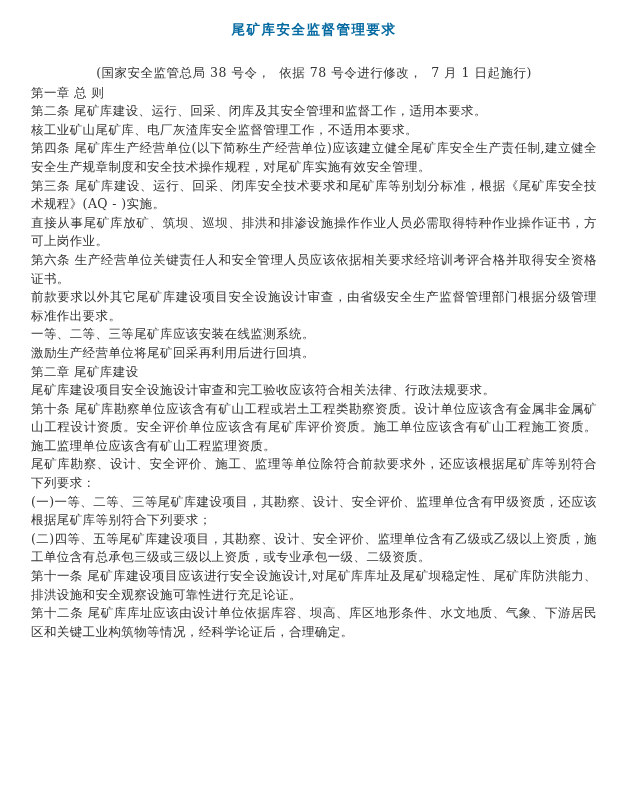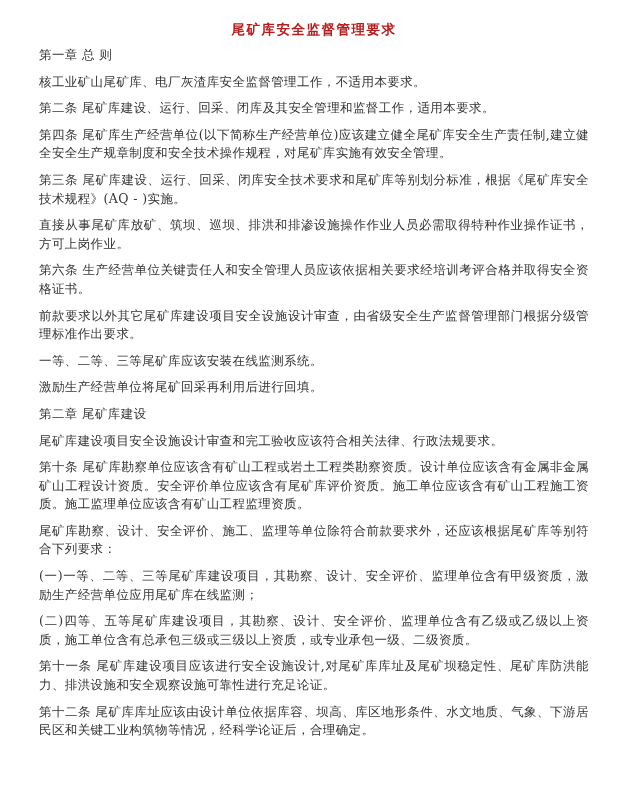--- a/index.html
+++ b/index.html
@@ -21,60 +21,61 @@
     padding: 20px 31px 10px 31px;
     background: #ffffff;
   }
   .doc-title {
     margin: 0;
     text-align: center;
     font-size: 13.5px;
     font-weight: bold;
     letter-spacing: 1.5px;
     line-height: 18px;
-    color: #b91c1c;
+    color: #0369a1;
   }
   .doc-subtitle {
     margin: 26px 0 0 0;
     text-align: center;
     font-size: 12.5px;
     letter-spacing: 0.5px;
     line-height: 18.6px;
     white-space: pre-wrap;
   }
   .doc-body {
     margin-top: 1px;
   }
   .doc-body p {
-    margin: 8px;
+    margin: 0;
     font-size: 12.5px;
     line-height: 18.6px;
     letter-spacing: 0.4px;
     text-align: justify;
     word-break: break-all;
   }
 </style>
 </head>
 <body>
 
 <div class="page">
   <h1 class="doc-title">尾矿库安全监督管理要求</h1>
+  <p class="doc-subtitle">(国家安全监管总局 38 号令，  依据 78 号令进行修改，  7 月 1 日起施行)</p>
   <div class="doc-body" id="doc-body">
       <p>第一章 总 则</p>
+      <p>第二条 尾矿库建设、运行、回采、闭库及其安全管理和监督工作，适用本要求。</p>
       <p>核工业矿山尾矿库、电厂灰渣库安全监督管理工作，不适用本要求。</p>
-      <p>第二条 尾矿库建设、运行、回采、闭库及其安全管理和监督工作，适用本要求。</p>
       <p>第四条 尾矿库生产经营单位(以下简称生产经营单位)应该建立健全尾矿库安全生产责任制,建立健全安全生产规章制度和安全技术操作规程，对尾矿库实施有效安全管理。</p>
       <p>第三条 尾矿库建设、运行、回采、闭库安全技术要求和尾矿库等别划分标准，根据《尾矿库安全技术规程》(AQ - )实施。</p>
       <p>直接从事尾矿库放矿、筑坝、巡坝、排洪和排渗设施操作作业人员必需取得特种作业操作证书，方可上岗作业。</p>
       <p>第六条 生产经营单位关键责任人和安全管理人员应该依据相关要求经培训考评合格并取得安全资格证书。</p>
       <p>前款要求以外其它尾矿库建设项目安全设施设计审查，由省级安全生产监督管理部门根据分级管理标准作出要求。</p>
       <p>一等、二等、三等尾矿库应该安装在线监测系统。</p>
       <p>激励生产经营单位将尾矿回采再利用后进行回填。</p>
       <p>第二章 尾矿库建设</p>
       <p>尾矿库建设项目安全设施设计审查和完工验收应该符合相关法律、行政法规要求。</p>
       <p>第十条 尾矿库勘察单位应该含有矿山工程或岩土工程类勘察资质。设计单位应该含有金属非金属矿山工程设计资质。安全评价单位应该含有尾矿库评价资质。施工单位应该含有矿山工程施工资质。施工监理单位应该含有矿山工程监理资质。</p>
       <p>尾矿库勘察、设计、安全评价、施工、监理等单位除符合前款要求外，还应该根据尾矿库等别符合下列要求：</p>
-      <p>(一)一等、二等、三等尾矿库建设项目，其勘察、设计、安全评价、监理单位含有甲级资质，激励生产经营单位应用尾矿库在线监测；</p>
+      <p>(一)一等、二等、三等尾矿库建设项目，其勘察、设计、安全评价、监理单位含有甲级资质，还应该根据尾矿库等别符合下列要求；</p>
       <p>(二)四等、五等尾矿库建设项目，其勘察、设计、安全评价、监理单位含有乙级或乙级以上资质，施工单位含有总承包三级或三级以上资质，或专业承包一级、二级资质。</p>
       <p>第十一条 尾矿库建设项目应该进行安全设施设计,对尾矿库库址及尾矿坝稳定性、尾矿库防洪能力、排洪设施和安全观察设施可靠性进行充足论证。</p>
       <p>第十二条 尾矿库库址应该由设计单位依据库容、坝高、库区地形条件、水文地质、气象、下游居民区和关键工业构筑物等情况，经科学论证后，合理确定。</p>
     </div>
 </div>
 
 </body></html>

